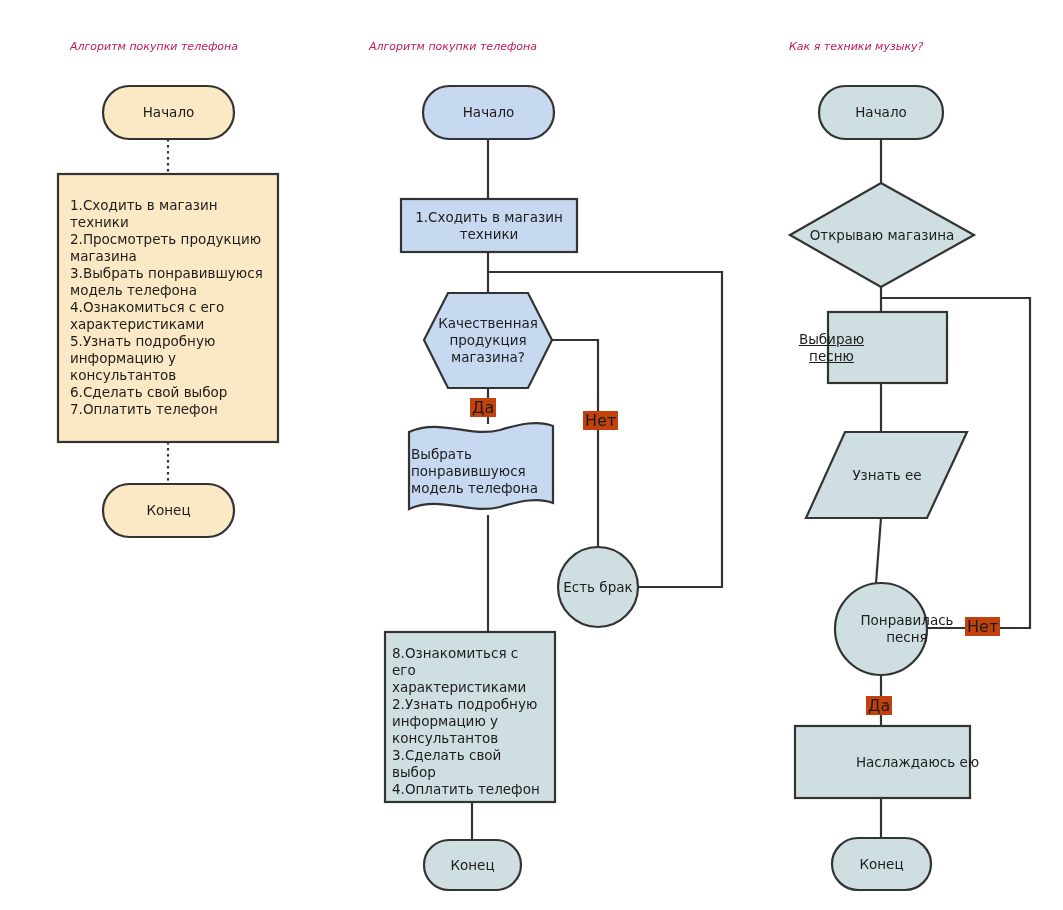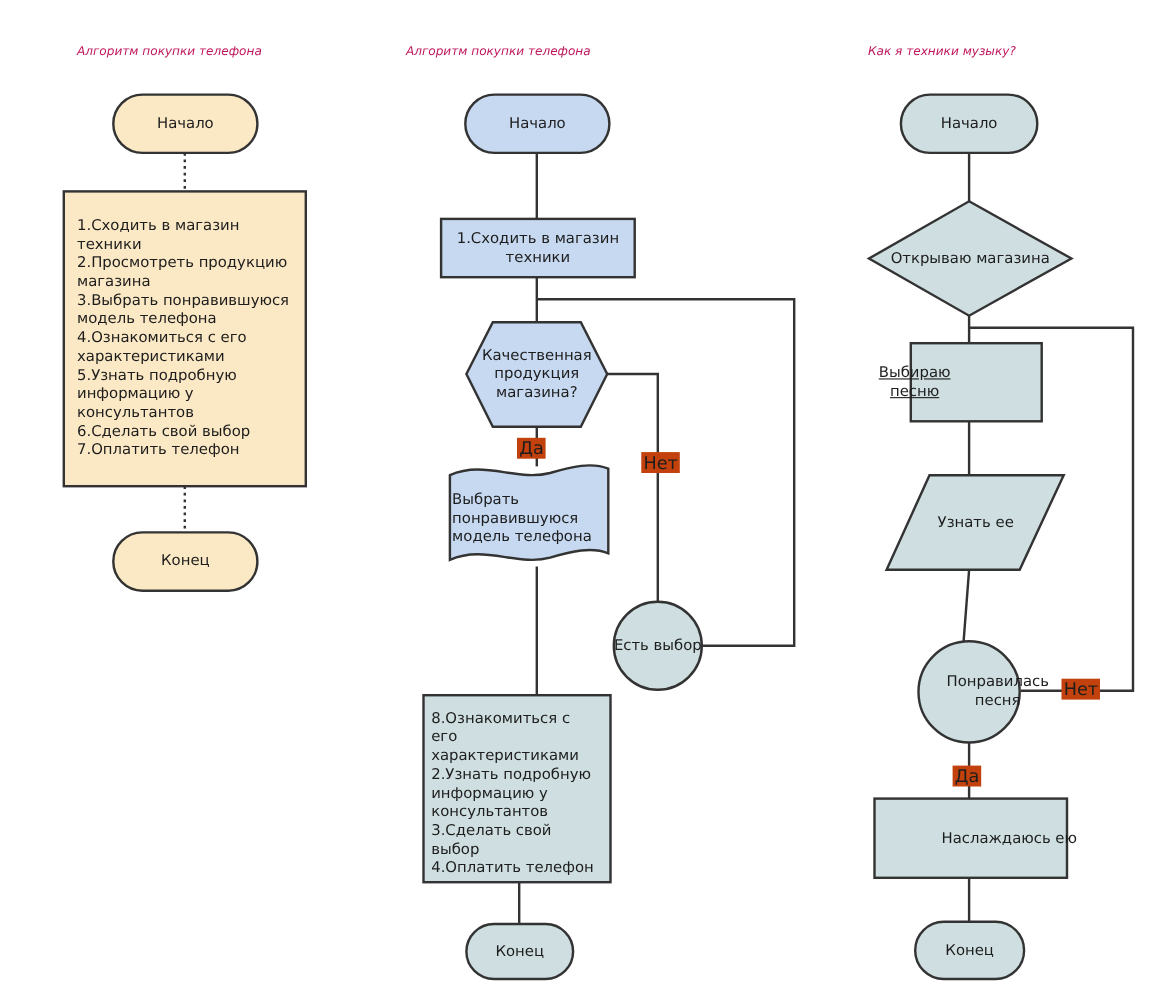--- a/index.html
+++ b/index.html
@@ -106,21 +106,21 @@
 
 <div class="node-label" style="left:423px;top:86px;width:131px;height:53px;">Начало</div>
 <div class="node-label" style="left:401px;top:199px;width:176px;height:53px;">1.Сходить в магазин
 техники</div>
 <div class="node-label" style="left:424px;top:293px;width:128px;height:95px;">Качественная
 продукция
 магазина?</div>
 <div class="node-label topleft" style="left:411px;top:446px;width:140px;height:60px;">Выбрать
 понравившуюся
 модель телефона</div>
-<div class="node-label" style="left:558px;top:562px;width:80px;height:50px;">Есть выбор</div>
+<div class="node-label" style="left:558px;top:562px;width:80px;height:50px;">Есть брак</div>
 <div class="node-label topleft" style="left:392px;top:645px;width:170px;height:165px;">8.Ознакомиться с
 его
 характеристиками
 2.Узнать подробную
 информацию у
 консультантов
 3.Сделать свой
 выбор
 4.Оплатить телефон</div>
 <div class="node-label" style="left:424px;top:840px;width:97px;height:50px;">Конец</div>

